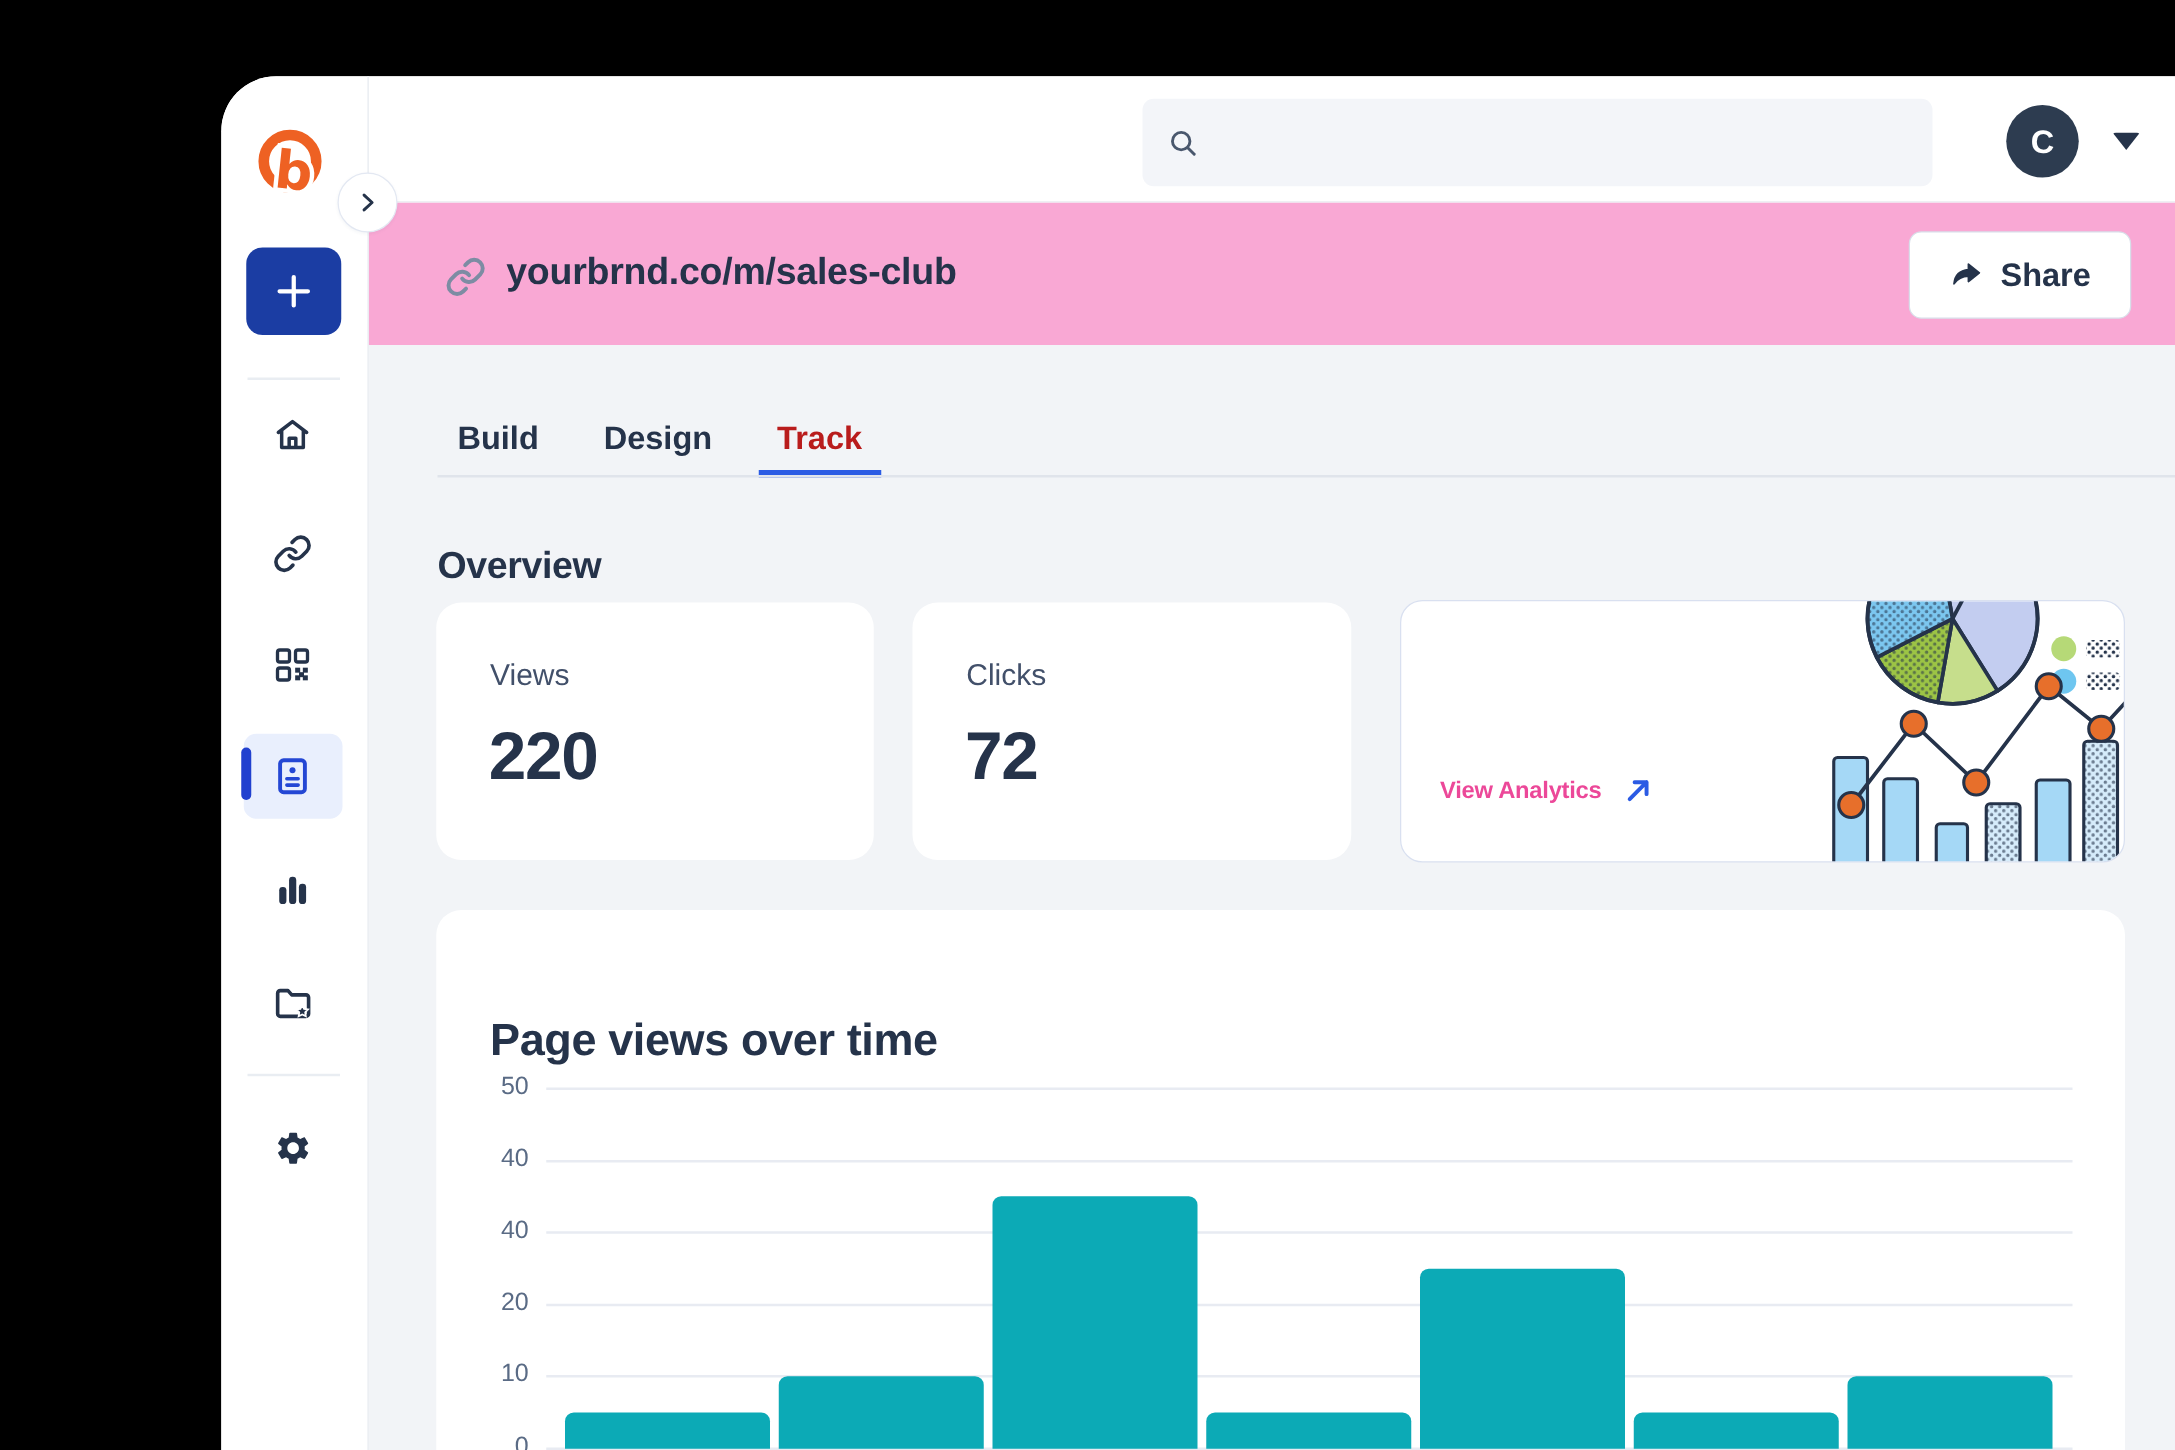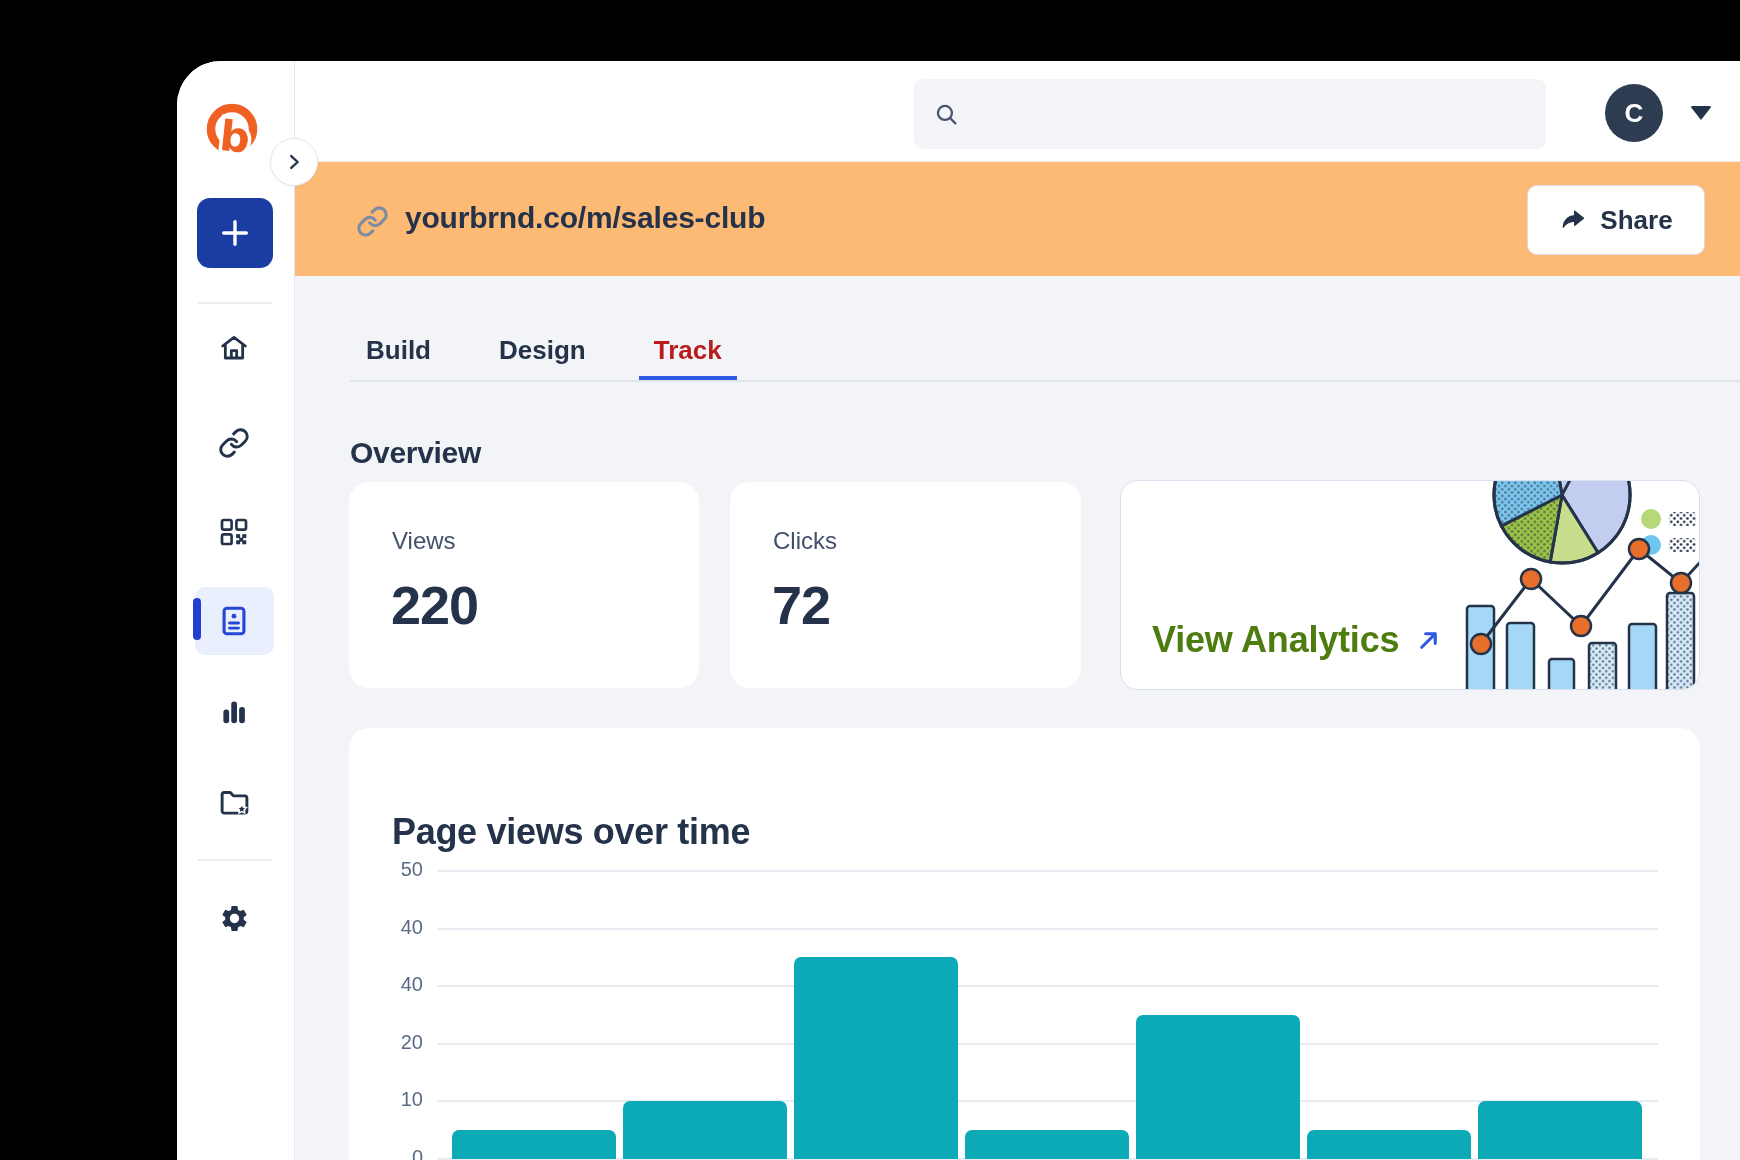--- a/index.html
+++ b/index.html
@@ -31,50 +31,50 @@
           background:#f3f5f9;display:flex;align-items:center;padding:0 20px;box-sizing:border-box;}
   .search input{border:none;background:transparent;outline:none;font-size:24px;margin-left:14px;
                 width:100%;font-family:"Liberation Sans",sans-serif;color:#25334a;}
   .avatar-wrap{position:absolute;right:28px;top:23px;display:flex;align-items:center;cursor:pointer;}
   .avatar{width:58px;height:58px;border-radius:50%;background:#2d3c50;color:#fff;display:flex;
           align-items:center;justify-content:center;font-size:26px;font-weight:600;}
   .caret{width:0;height:0;border-left:11px solid transparent;border-right:11px solid transparent;
          border-top:14px solid #25334a;margin-left:27px;border-radius:3px;}
 
   
-  .url-row{position:absolute;left:117px;top:100px;right:0;height:115px;background:#fdba74;
+  .url-row{position:absolute;left:117px;top:100px;right:0;height:115px;background:#f9a8d4;
            border-bottom:1px solid #e9ecf1;}
   .url-link-icon{position:absolute;left:62px;top:44px;}
   .url-text{position:absolute;left:111px;top:40px;font-size:30px;font-weight:700;color:#25334a;letter-spacing:-.2px;}
   .share-btn{position:absolute;right:35px;top:24px;width:178px;height:70px;border-radius:10px;
              background:#fff;border:1.5px solid #d8dee9;display:flex;align-items:center;justify-content:center;
              gap:13px;cursor:pointer;font-family:"Liberation Sans",sans-serif;}
   .share-btn span{font-size:26px;font-weight:700;color:#25334a;}
 
   
   .content{position:absolute;left:117px;top:215px;right:0;bottom:0;background:#f2f4f7;}
   .tabs-border{position:absolute;left:56px;top:104px;right:0;height:2px;background:#e0e4eb;}
-  .tabs{position:absolute;left:57px;top:43px;display:flex;gap:38px;height:63px;}
+  .tabs{position:absolute;left:57px;top:43px;display:flex;gap:22px;height:63px;}
   .tab{padding:0 15px;display:flex;align-items:center;font-size:26px;font-weight:600;color:#25334a;
        cursor:pointer;background:none;border:none;box-sizing:border-box;height:63px;
        font-family:"Liberation Sans",sans-serif;}
   .tab.active{color:#b91c1c;font-weight:700;border-bottom:6px solid #2b5be4;padding-top:6px;}
   .overview-h{position:absolute;left:56px;top:135px;font-size:30px;font-weight:800;color:#25334a;letter-spacing:-.3px;}
 
   .stat-card{position:absolute;top:206px;width:350px;height:206px;background:#fff;border-radius:20px;}
   .stat-label{position:absolute;left:43px;top:45px;font-size:24px;color:#42506a;}
   .stat-value{position:absolute;left:42px;top:92px;font-size:54px;font-weight:700;color:#25334a;letter-spacing:-1px;}
 
   .promo-card{position:absolute;left:826px;top:204px;width:580px;height:210px;background:#fff;
               border:1.5px solid #d9e0f0;border-radius:18px;overflow:hidden;box-sizing:border-box;}
   .promo-h{position:absolute;left:31px;top:24px;font-size:28px;font-weight:700;color:#25334a;
            line-height:37px;letter-spacing:-.2px;}
   .promo-cta{position:absolute;left:31px;top:138px;display:flex;align-items:center;gap:16px;
              background:none;border:none;cursor:pointer;padding:0;font-family:"Liberation Sans",sans-serif;}
-  .promo-cta span{font-size:36px;font-weight:700;color:#4d7c0f;letter-spacing:-.2px;}
+  .promo-cta span{font-size:19px;font-weight:700;color:#ec4899;letter-spacing:-.2px;}
   .promo-illustration{position:absolute;right:-2px;top:0;width:272px;height:210px;}
 
   .chart-card{position:absolute;left:55px;top:452px;width:1351px;height:560px;background:#fff;border-radius:20px;}
   .chart-title{position:absolute;left:43px;top:47px;font-size:36px;font-weight:800;color:#25334a;letter-spacing:-.3px;}
   .chart-plot{position:absolute;left:88px;top:143px;width:1221px;height:288px;}
   .gridline{position:absolute;left:0;width:100%;height:2px;background:#e8ebf2;}
   .ytick{position:absolute;left:-62px;width:48px;text-align:right;font-size:20px;color:#5a6b85;}
   .bar{position:absolute;bottom:0;border-radius:7px 7px 0 0;}
 </style>
 </head>

